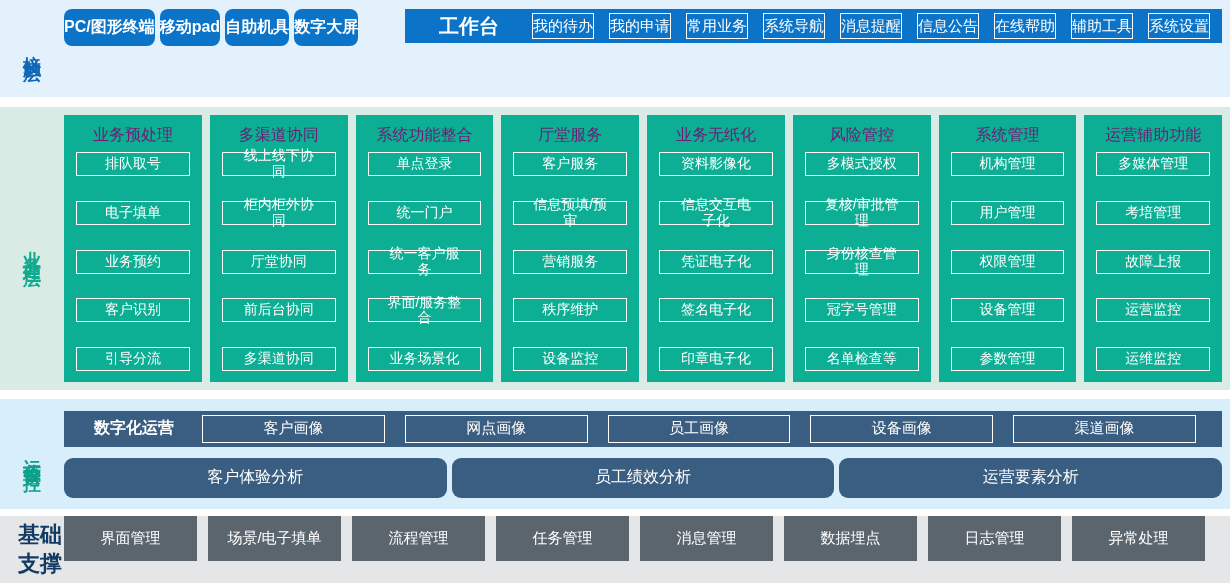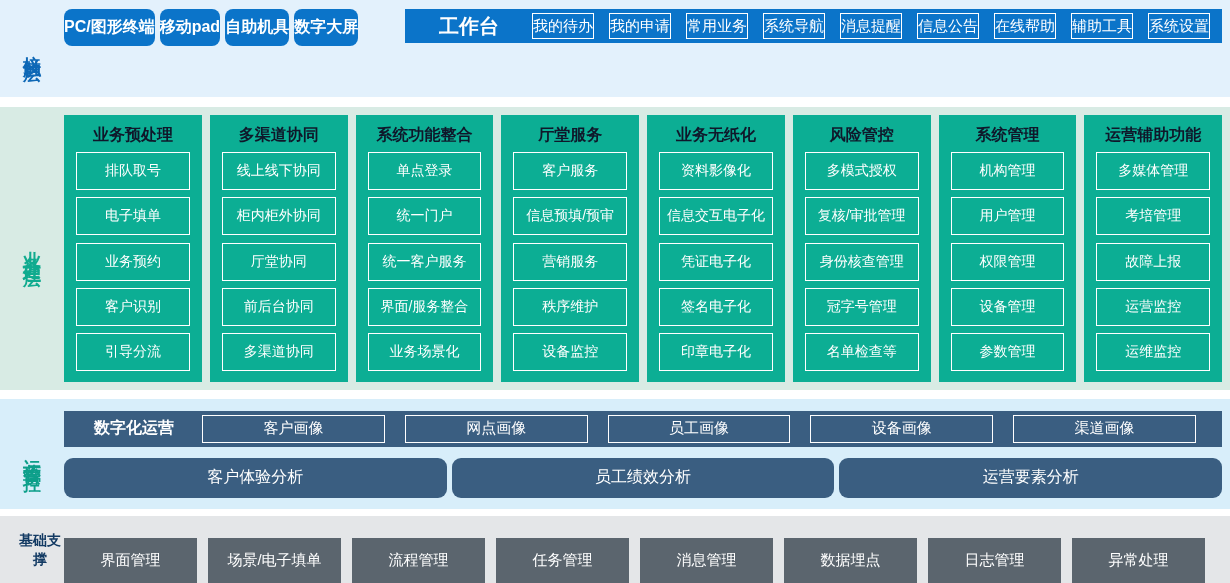--- a/index.html
+++ b/index.html
@@ -9,21 +9,21 @@
     background: #ffffff;
     overflow: hidden;
   }
   .band { display: flex; width: 1230px; }
   .label-col { flex: 0 0 64px; display: flex; align-items: center; justify-content: center; }
   .v-label {
     writing-mode: vertical-rl; text-orientation: upright;
     font-weight: bold; font-size: 18px; letter-spacing: 5px; white-space: nowrap;
   }
   .h-label {
-    font-weight: bold; font-size: 14px; color: var(--navy-text, #123a63);
+    font-weight: bold; font-size: 22px; color: var(--navy-text, #123a63);
     width: 44px; line-height: 1.3; text-align: center; word-break: break-all; margin-left: 16px;
   }
 
   
   #contact { height: 97px; background: var(--bg-contact, #e3f1fc); margin-bottom: 10px; }
   #contact .v-label { color: var(--blue-dark-text, #0e68b6); }
   #contact .content { flex: 1; padding: 9px 8px 9px 0; display: flex; flex-direction: row; justify-content: space-between; }
   .terminals { display: flex; gap: 5px; height: 37px; }
   .terminal {
     flex: 1; background: var(--blue, #0b74c9); border-radius: 8px;
@@ -35,26 +35,26 @@
   .wb-item {
     flex: 1; border: 1px solid #fff; color: #fff; font-size: 15px; height: 26px;
     display: flex; align-items: center; justify-content: center; white-space: nowrap;
   }
 
   
   #business { height: 283px; background: var(--bg-business, #d8ebe4); margin-bottom: 9px; }
   #business .v-label { color: var(--green-text, #10ab8f); }
   #business .content { flex: 1; display: flex; gap: 8px; padding: 8px 8px 8px 0; }
   .biz-col { flex: 1; background: var(--green, #0cae94); display: flex; flex-direction: column; padding: 4px 12px 11px; min-width: 0; }
-  .biz-title { color: #0f172a; font-weight: bold; font-size: 16px; text-align: center; height: 31px; line-height: 31px; white-space: nowrap; }
+  .biz-title { color: #701a75; font-weight: normal; font-size: 16px; text-align: center; height: 31px; line-height: 31px; white-space: nowrap; }
   .biz-items { flex: 1; display: flex; flex-direction: column; justify-content: space-between; padding-top: 2px; }
   .biz-item {
-    border: 1px solid #fff; color: #fff; font-size: 14px; height: 38px;
+    border: 1px solid #fff; color: #fff; font-size: 14px; height: 24px;
     display: flex; align-items: center; justify-content: center;
-    text-align: center; line-height: 1.12; padding: 0 6px;
+    text-align: center; line-height: 1.12; padding: 0 14px;
   }
 
   
   #operations { height: 110px; background: var(--bg-operations, #d8eefa); margin-bottom: 7px; }
   #operations .v-label { color: var(--teal-text, #0d9f8a); }
   #operations .content { flex: 1; display: flex; flex-direction: column; justify-content: center; gap: 11px; padding: 0 8px 0 0; }
   .digital-row { background: var(--slate, #3a5e81); height: 36px; display: flex; align-items: center; gap: 20px; padding-right: 26px; }
   .digital-label { color: #fff; font-weight: bold; font-size: 16px; padding-left: 30px; margin-right: 8px; white-space: nowrap; }
   .portrait {
     flex: 1; border: 1px solid #fff; color: #fff; font-size: 15px; height: 28px;
@@ -62,21 +62,21 @@
   }
   .analysis-row { display: flex; gap: 5px; height: 40px; }
   .analysis {
     flex: 1; background: var(--slate, #3a5e81); border-radius: 9px;
     color: #fff; font-weight: normal; font-size: 16px;
     display: flex; align-items: center; justify-content: center; white-space: nowrap;
   }
 
   
   #foundation { height: 67px; background: var(--bg-foundation, #e4e6e8); }
-  #foundation .content { flex: 1; display: flex; align-items: flex-end; gap: 11px; padding-right: 25px; }
+  #foundation .content { flex: 1; display: flex; align-items: flex-start; gap: 11px; padding-right: 25px; }
   .fnd-item {
     flex: 1; background: var(--gray, #5b656e); color: #fff; font-size: 15px; height: 45px;
     display: flex; align-items: center; justify-content: center; white-space: nowrap;
   }
 </style>
 </head>
 <body>
 
 <div class="band" id="contact">
   <div class="label-col">

